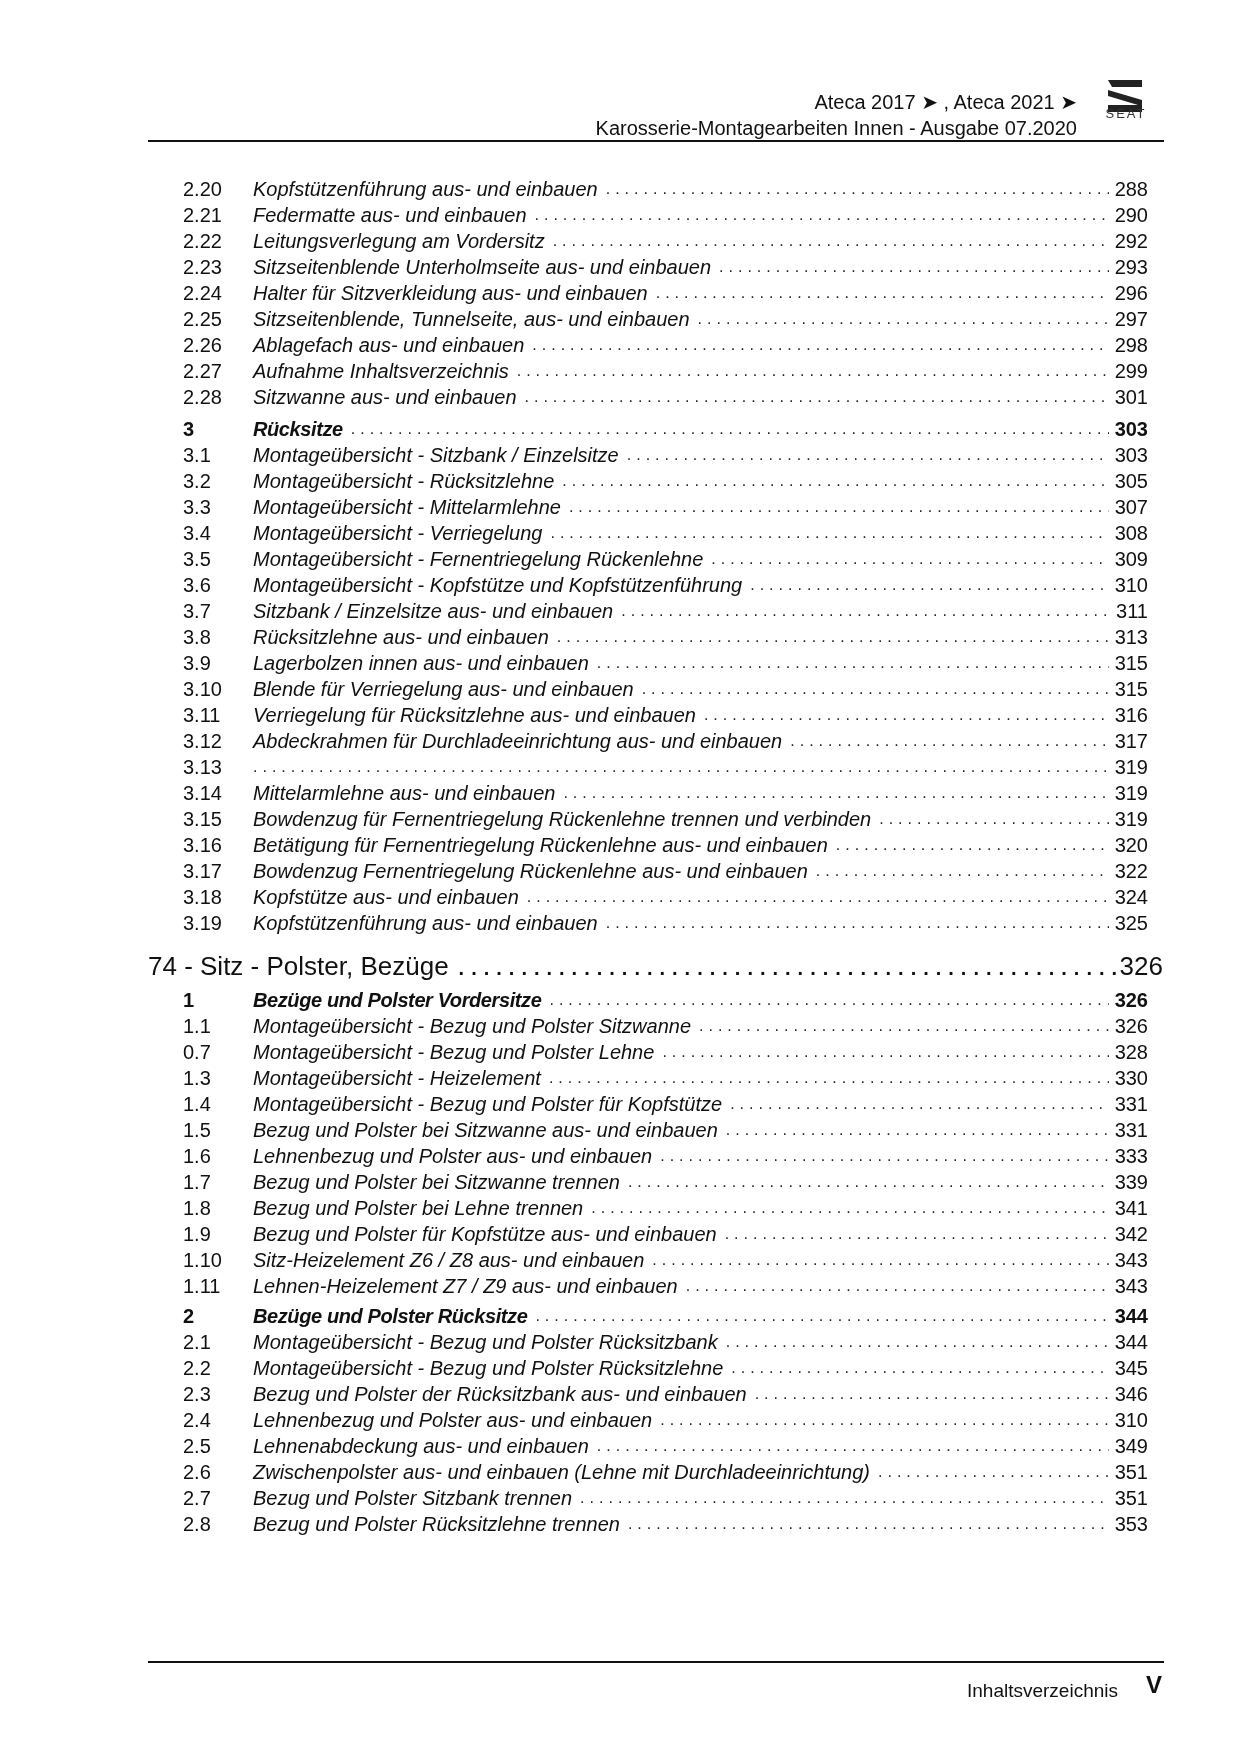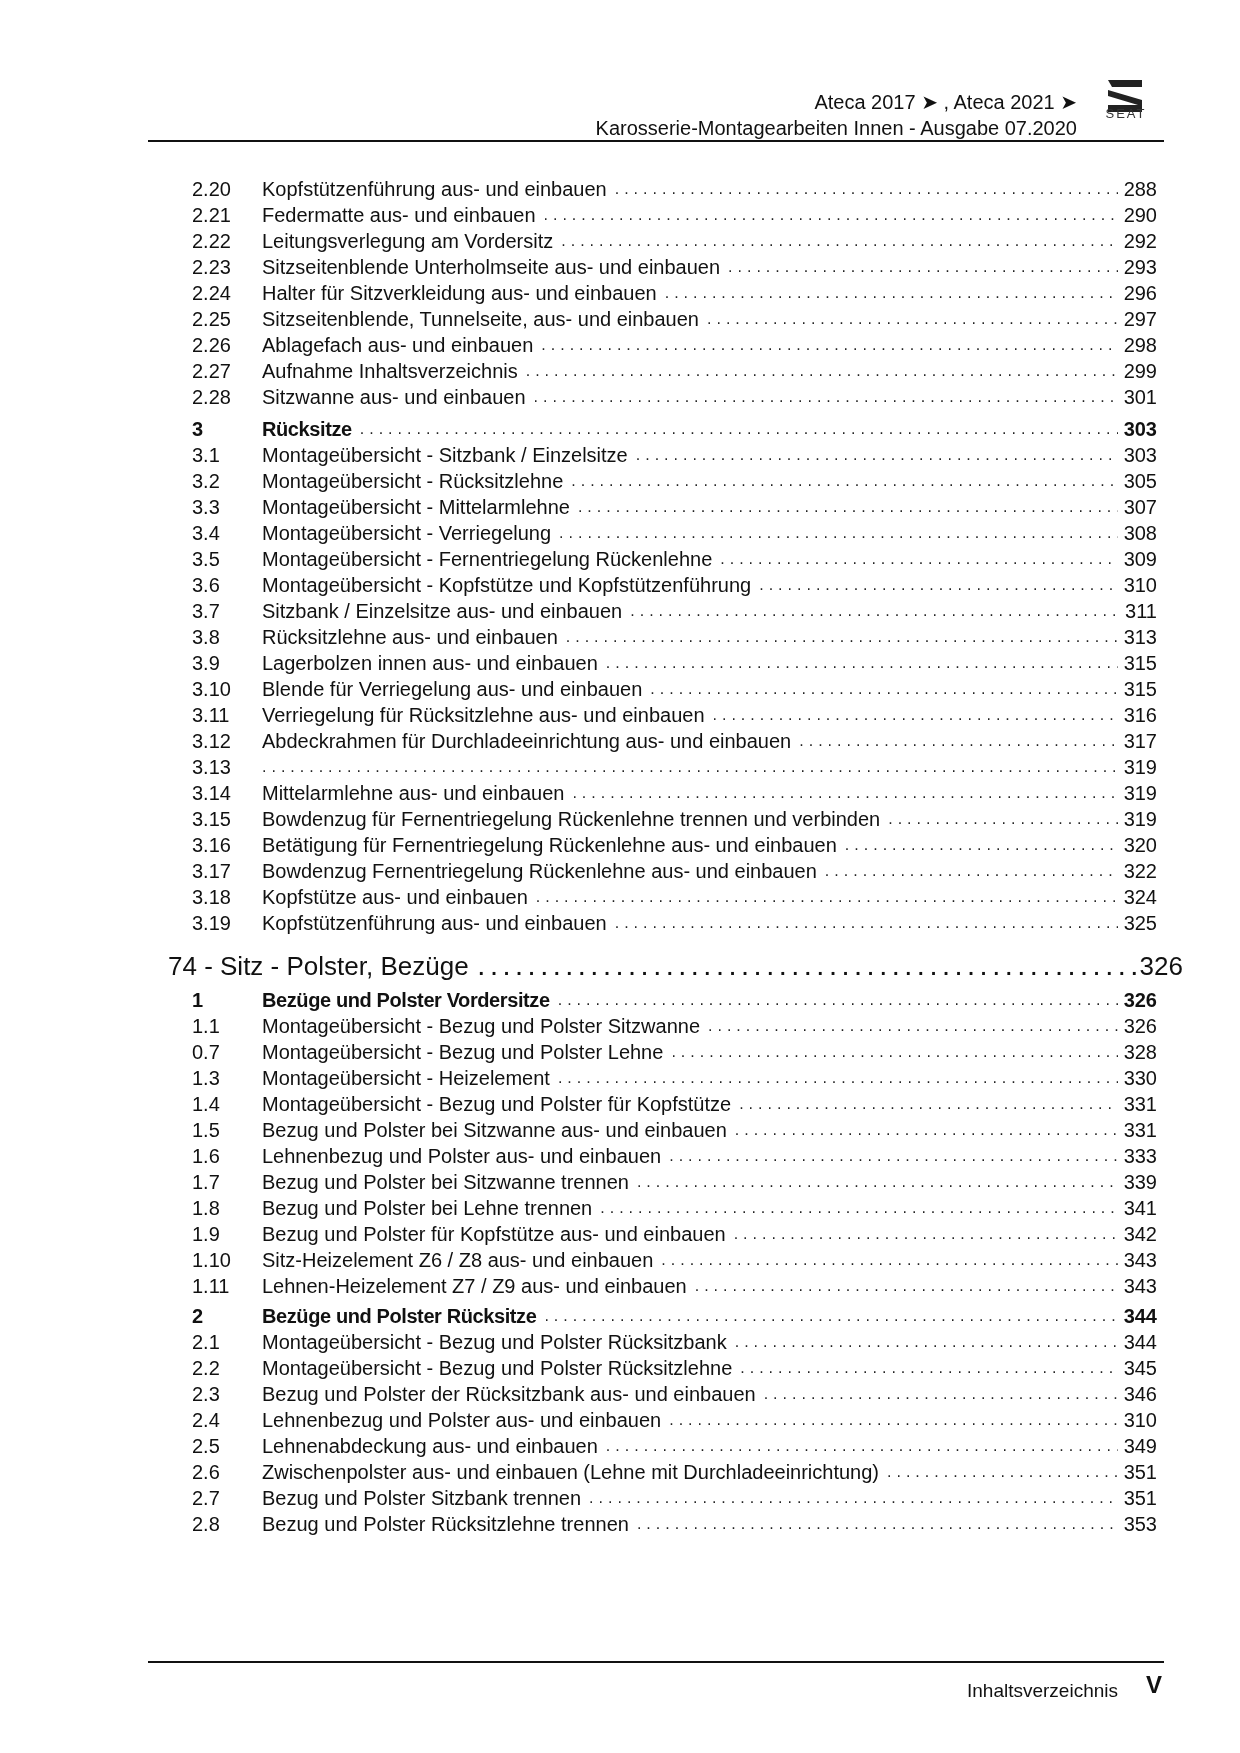--- a/index.html
+++ b/index.html
@@ -5,28 +5,28 @@
   html, body { margin:0; padding:0; background:#ffffff; }
   body { width:1240px; height:1753px; position:relative; overflow:hidden;
          font-family:"Liberation Sans", sans-serif; color:#111111; }
   .hdr-line1 { position:absolute; right:163px; top:90px; font-size:20px; line-height:24px; text-align:right; white-space:nowrap; }
   .hdr-line2 { position:absolute; right:163px; top:116px; font-size:20px; line-height:24px; text-align:right; white-space:nowrap; }
   .hdr-rule { position:absolute; left:148px; top:140px; width:1016px; height:2px; background:#111; }
   .logo { position:absolute; left:1098px; top:72px; width:54px; height:48px; }
   .logo-text { position:absolute; left:1098px; top:106px; width:56px; text-align:center; font-size:13px; letter-spacing:2px; color:#333; }
 
   .toc { position:absolute; left:0; top:0; width:1240px; }
-  .row { position:absolute; left:192px; width:965px; height:26px; display:flex; align-items:flex-end; font-size:20px; line-height:26px; }
+  .row { position:absolute; left:183px; width:965px; height:26px; display:flex; align-items:flex-end; font-size:20px; line-height:26px; }
   .row .num { width:70px; flex:0 0 70px; }
-  .row .title { white-space:nowrap; padding-right:8px; }
+  .row .title { white-space:nowrap; padding-right:8px;font-style:italic; }
   .row .leader { flex:1 1 auto; overflow:hidden; white-space:nowrap; letter-spacing:5px; color:#222; font-size:16px; }
   .row .page { flex:0 0 auto; text-align:right; padding-left:6px; }
   .row.bold .title, .row.bold .num, .row.bold .page { font-weight:bold; }
   .row.bold .title, .row.bold .num { letter-spacing:-0.4px; }
-  .chapter { position:absolute; left:148px; width:1015px; height:34px; display:flex; align-items:baseline; font-size:26px; line-height:34px;margin-left:20px; }
+  .chapter { position:absolute; left:148px; width:1015px; height:34px; display:flex; align-items:baseline; font-size:26px; line-height:34px; }
   .chapter .title { white-space:nowrap; padding-right:10px; }
   .chapter .leader { flex:1 1 auto; overflow:hidden; white-space:nowrap; letter-spacing:7px; font-size:20px; font-weight:bold; }
   .chapter .page { flex:0 0 auto; padding-left:2px; }
 
   .ftr-rule { position:absolute; left:148px; top:1661px; width:1016px; height:2px; background:#111; }
   .ftr-label { position:absolute; right:122px; top:1680px; font-size:19px; }
   .ftr-page { position:absolute; right:78px; top:1671px; font-size:24px; font-weight:bold; }
 </style>
 </head>
 <body>

